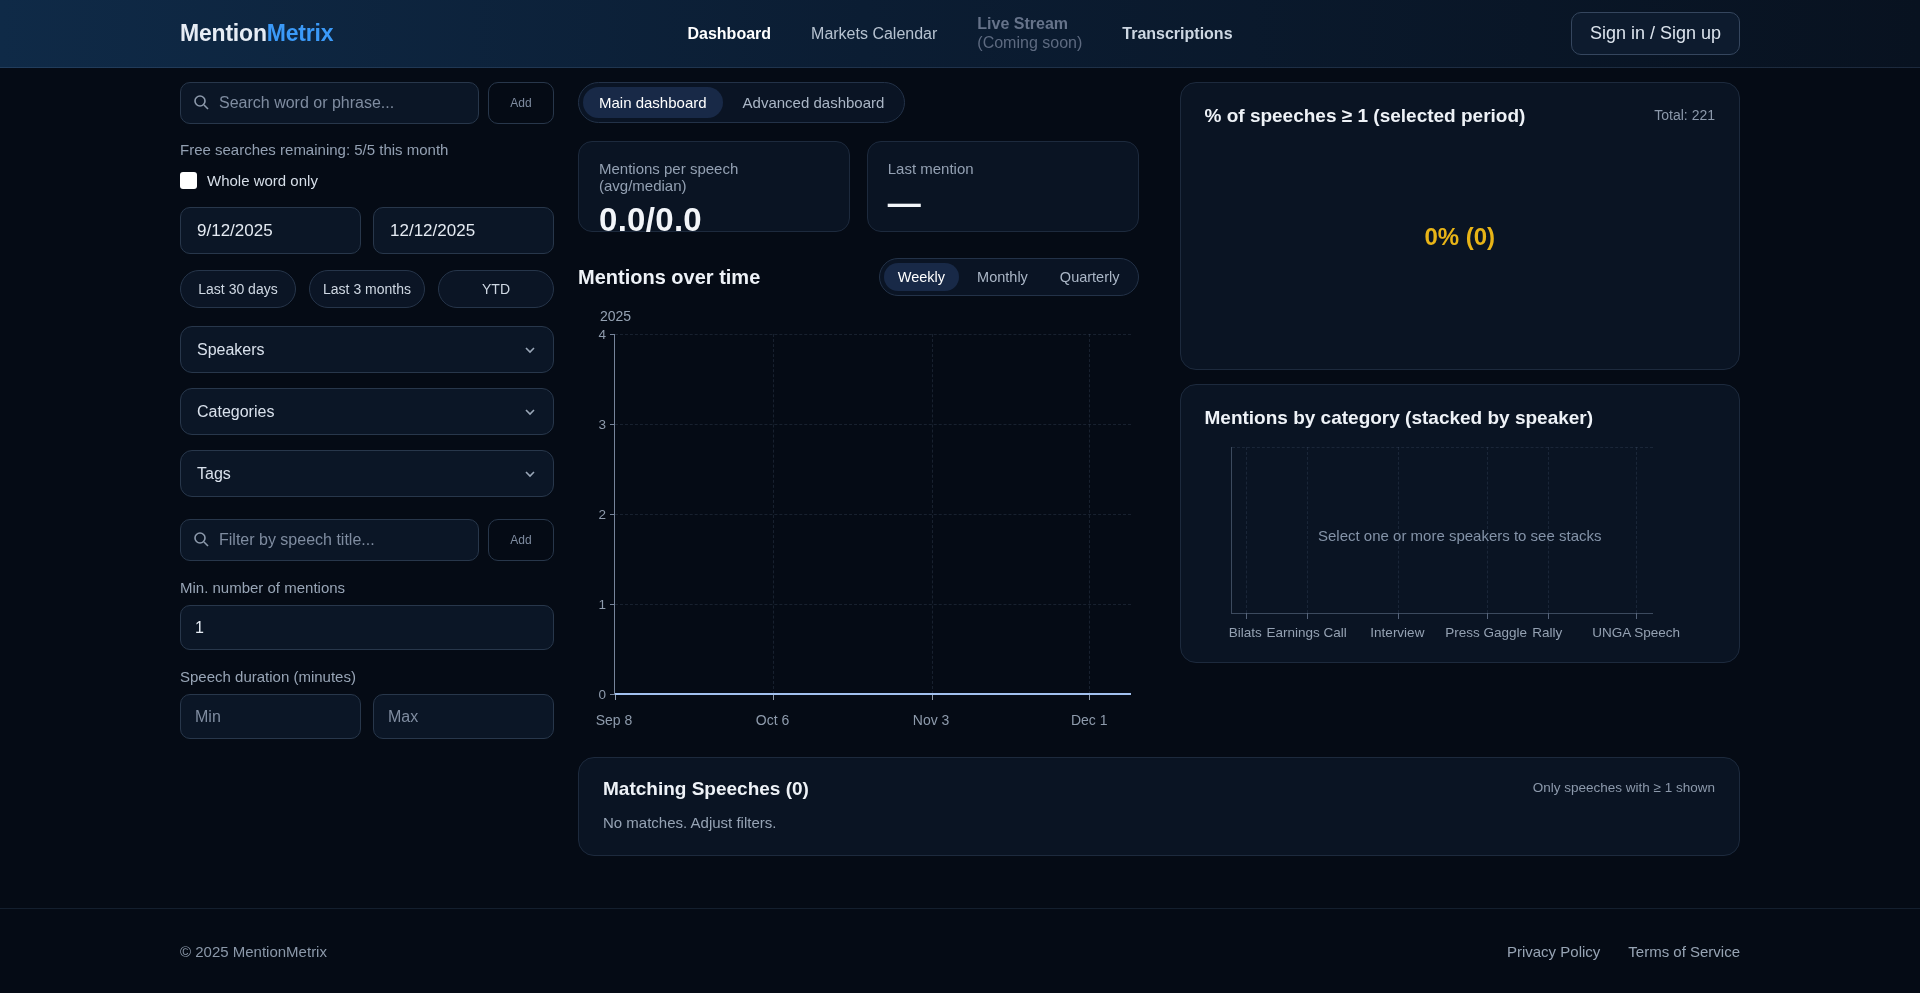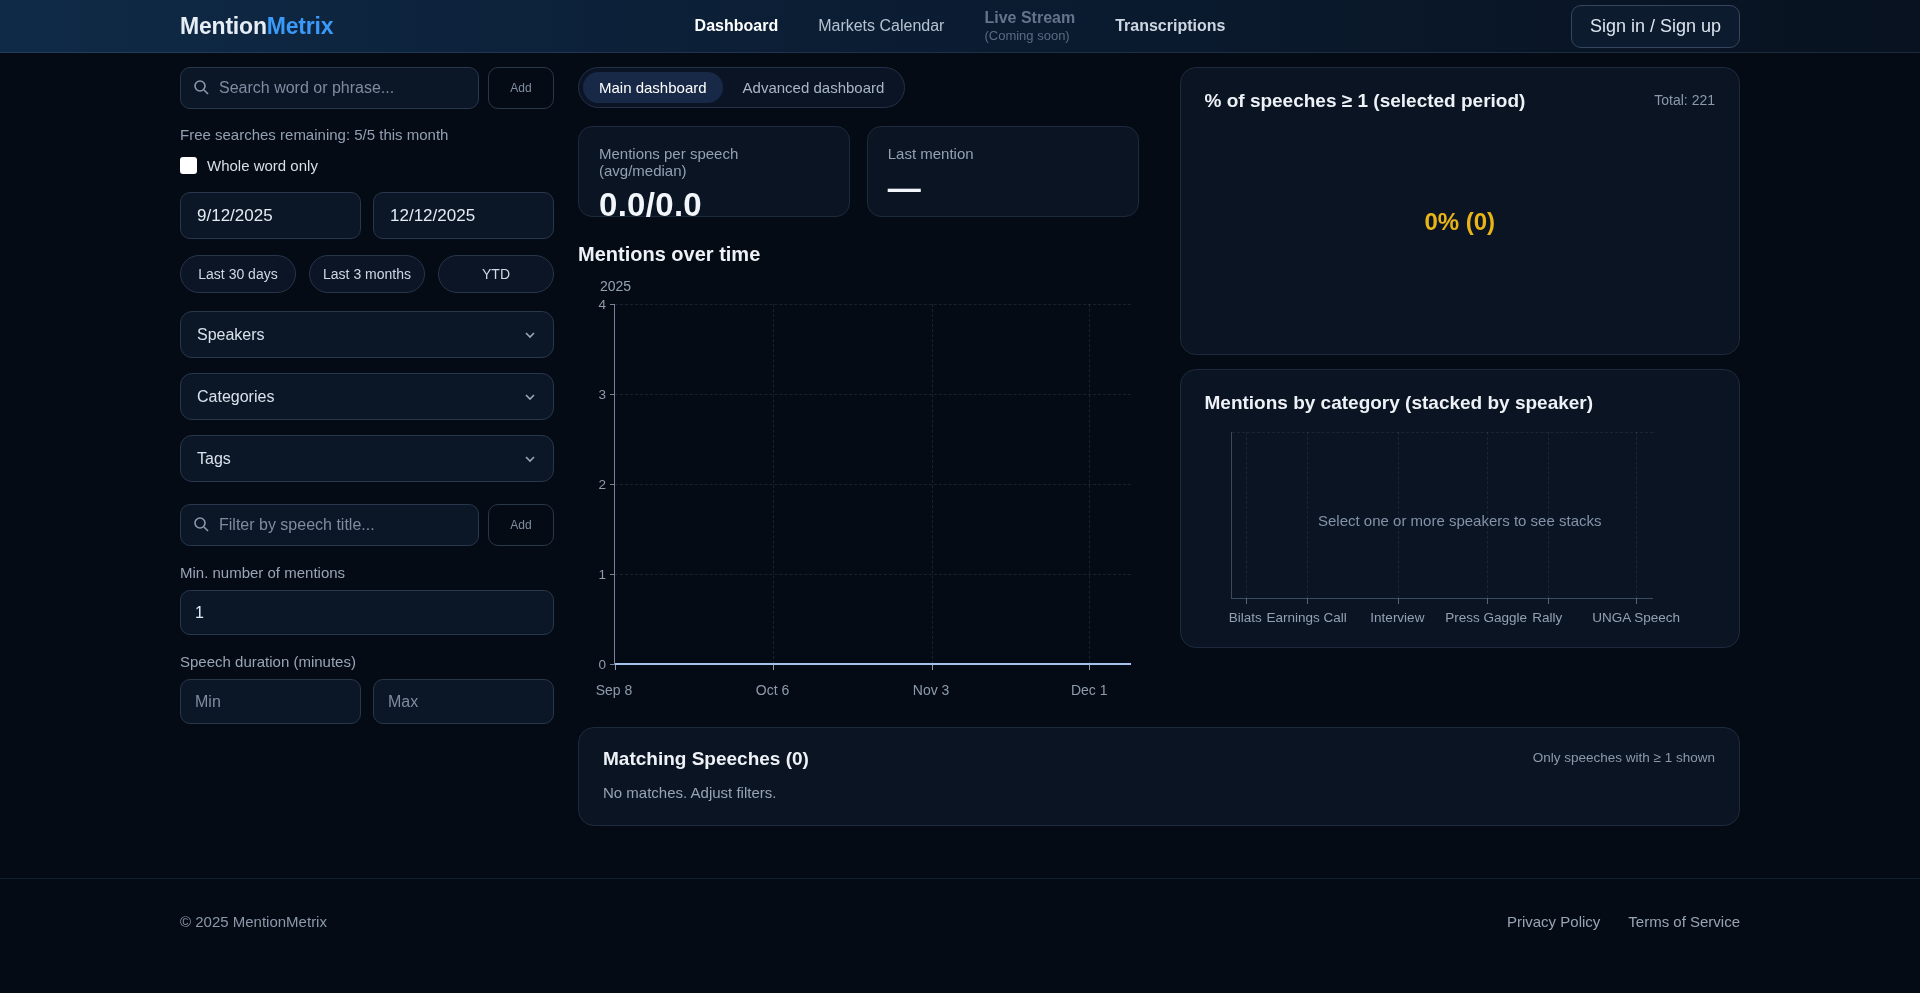--- a/index.html
+++ b/index.html
@@ -6,38 +6,38 @@
   html,body { margin:0; padding:0; }
   body {
     width:1920px; min-height:993px;
     background:#050b15; color:#e7edf5;
     font-family:"Liberation Sans", sans-serif;
     display:flex; flex-direction:column;
     overflow-x:hidden;
   }
   
   .header {
-    height:53px; flex-shrink:0;
+    height:68px; flex-shrink:0;
     display:flex; align-items:center;
     padding:0 180px;
     background:linear-gradient(90deg,#0f2a47 0%,#0b1d33 45%,#081220 100%);
     border-bottom:1px solid rgba(120,150,190,0.18);
     position:relative;
   }
   .logo { font-size:23px; font-weight:700; letter-spacing:-0.2px; cursor:default; }
   .logo .accent { color:#3b9af8; }
   .nav {
     position:absolute; left:50%; transform:translateX(-50%);
     display:flex; align-items:center; gap:40px;
   }
   .nav-item { font-size:16px; color:#b6c2d0; cursor:pointer; }
   .nav-item.active { color:#ffffff; font-weight:700; }
   .nav-item.semib { font-weight:700; color:#cdd7e2; }
   .nav-item.disabled { color:#66738a; cursor:default; font-weight:700; }
-  .nav-item .sub { display:block; font-size:13px; font-weight:400; color:#5d6a80; margin-top:1px; }
+  .nav-item .sub { display:block; font-size:16px; font-weight:400; color:#5d6a80; margin-top:1px; }
   .signin-btn {
     margin-left:auto;
     padding:10px 18px; font-size:18px; color:#dde5ee;
     background:#0d1b2e; border:1px solid #35465e; border-radius:10px;
     cursor:pointer; font-family:inherit;
   }
   
   .content { display:flex; gap:24px; padding:14px 180px 0; }
   .sidebar { width:374px; flex-shrink:0; }
   .main-wrap { flex:1; min-width:0; }
@@ -249,20 +249,25 @@
             <div class="stat-value">0.0/0.0</div>
           </div>
           <div class="card stat-card">
             <div class="stat-label">Last mention</div>
             <div class="stat-value">—</div>
           </div>
         </div>
 
         <div class="mot-header">
           <div class="section-title">Mentions over time</div>
+          <div class="seg-tabs small">
+            <div class="seg-tab active">Weekly</div>
+            <div class="seg-tab">Monthly</div>
+            <div class="seg-tab">Quarterly</div>
+          </div>
         </div>
 
         <div class="mot-chart" id="mot-chart">
           <div class="mot-year">2025</div>
           <div class="mot-plot" id="mot-plot">
               <div class="ytick-mark" style="top: calc(100% - 0.5px);"></div>
               <div class="hgrid" style="top: 75%;"></div>
               <div class="ytick-mark" style="top: calc(75% - 0.5px);"></div>
               <div class="hgrid" style="top: 50%;"></div>
               <div class="ytick-mark" style="top: calc(50% - 0.5px);"></div>

